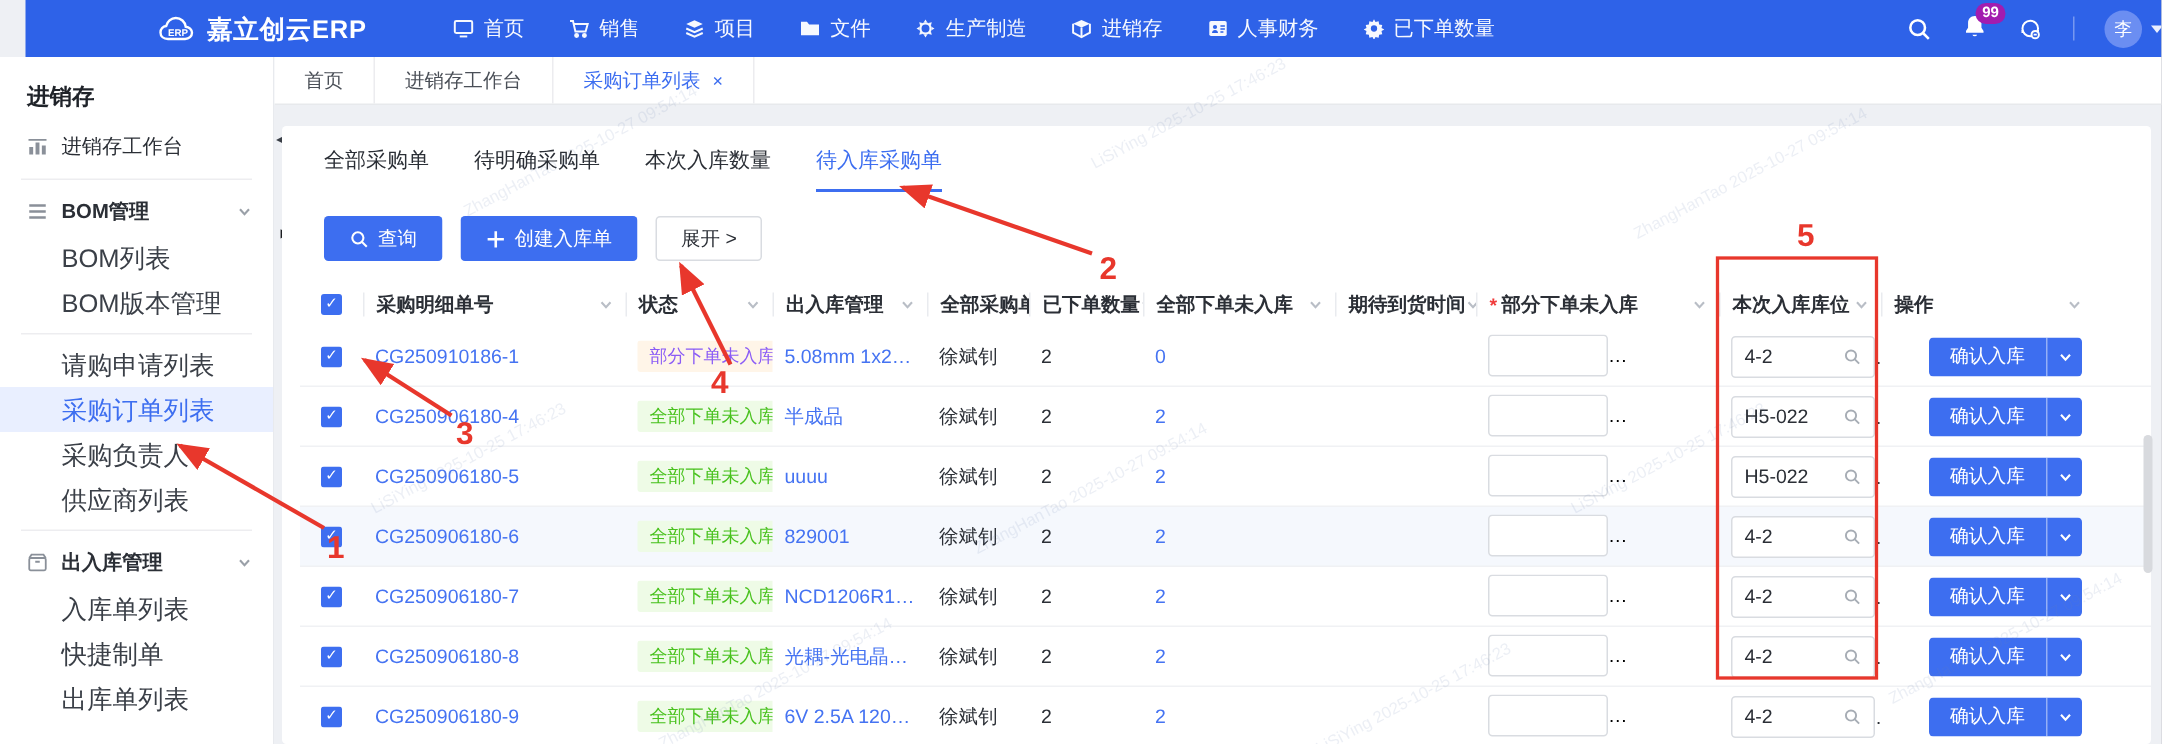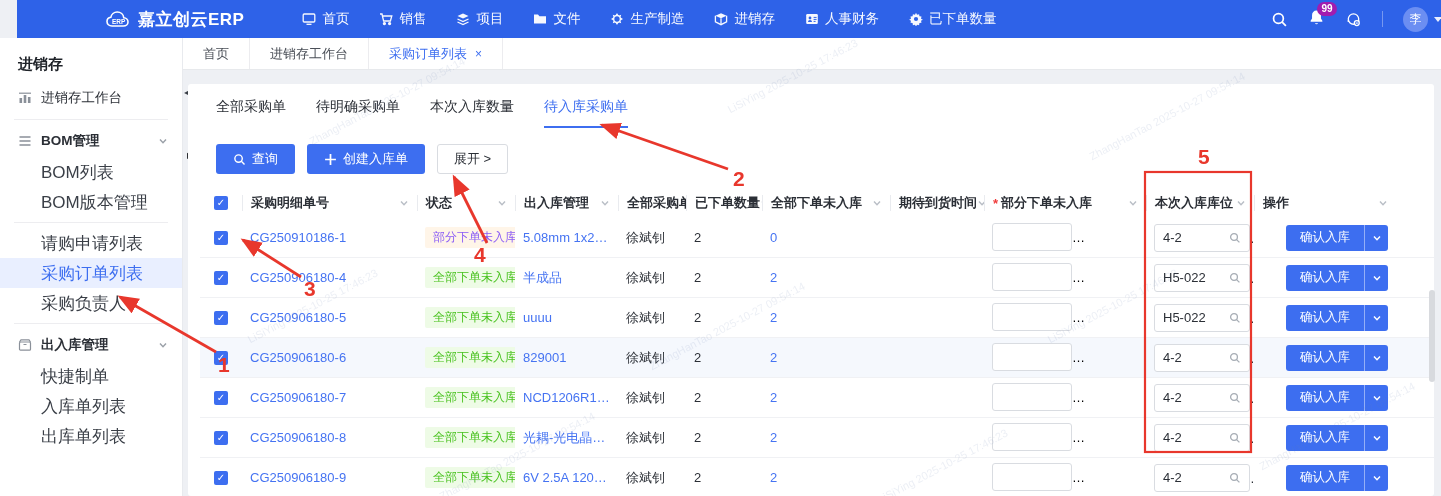--- a/index.html
+++ b/index.html
@@ -239,37 +239,38 @@
               <path d="M2 3.5 L5 6.8 L8 3.5"></path>
             </svg>
           </span>
         </div>
         <div class="side-sub">BOM列表</div>
         <div class="side-sub">BOM版本管理</div>
         <div class="side-divider"></div>
         <div class="side-sub">请购申请列表</div>
         <div class="side-sub active">采购订单列表</div>
         <div class="side-sub">采购负责人</div>
+        <div class="side-sub">供应商列表</div>
         <div class="side-divider"></div>
         <div class="side-group">
           <span class="side-icon" style="display: flex;">
             <svg viewBox="0 0 14 14" fill="none" stroke="#8a9099" stroke-width="1.2">
               <rect x="1.5" y="4" width="11" height="8.2" rx="1"></rect>
               <path d="M1.5 4 3 1.8h8L12.5 4M5.5 6.5h3"></path>
             </svg>
           </span>
           <span>出入库管理</span>
           <span class="side-chevron" style="display: flex;">
             <svg width="10" height="10" viewBox="0 0 10 10" fill="none" stroke="#9aa0a8" stroke-width="1.4">
               <path d="M2 3.5 L5 6.8 L8 3.5"></path>
             </svg>
           </span>
         </div>
+        <div class="side-sub">入库单列表</div>
         <div class="side-sub">快捷制单</div>
-        <div class="side-sub">入库单列表</div>
         <div class="side-sub">出库单列表</div>
       </div>
   </div>
 
   <div class="content">
     <div class="crumbbar" id="breadcrumb">
         <span class="crumb">
           <span>首页</span>
         </span>
         <span class="crumb">

